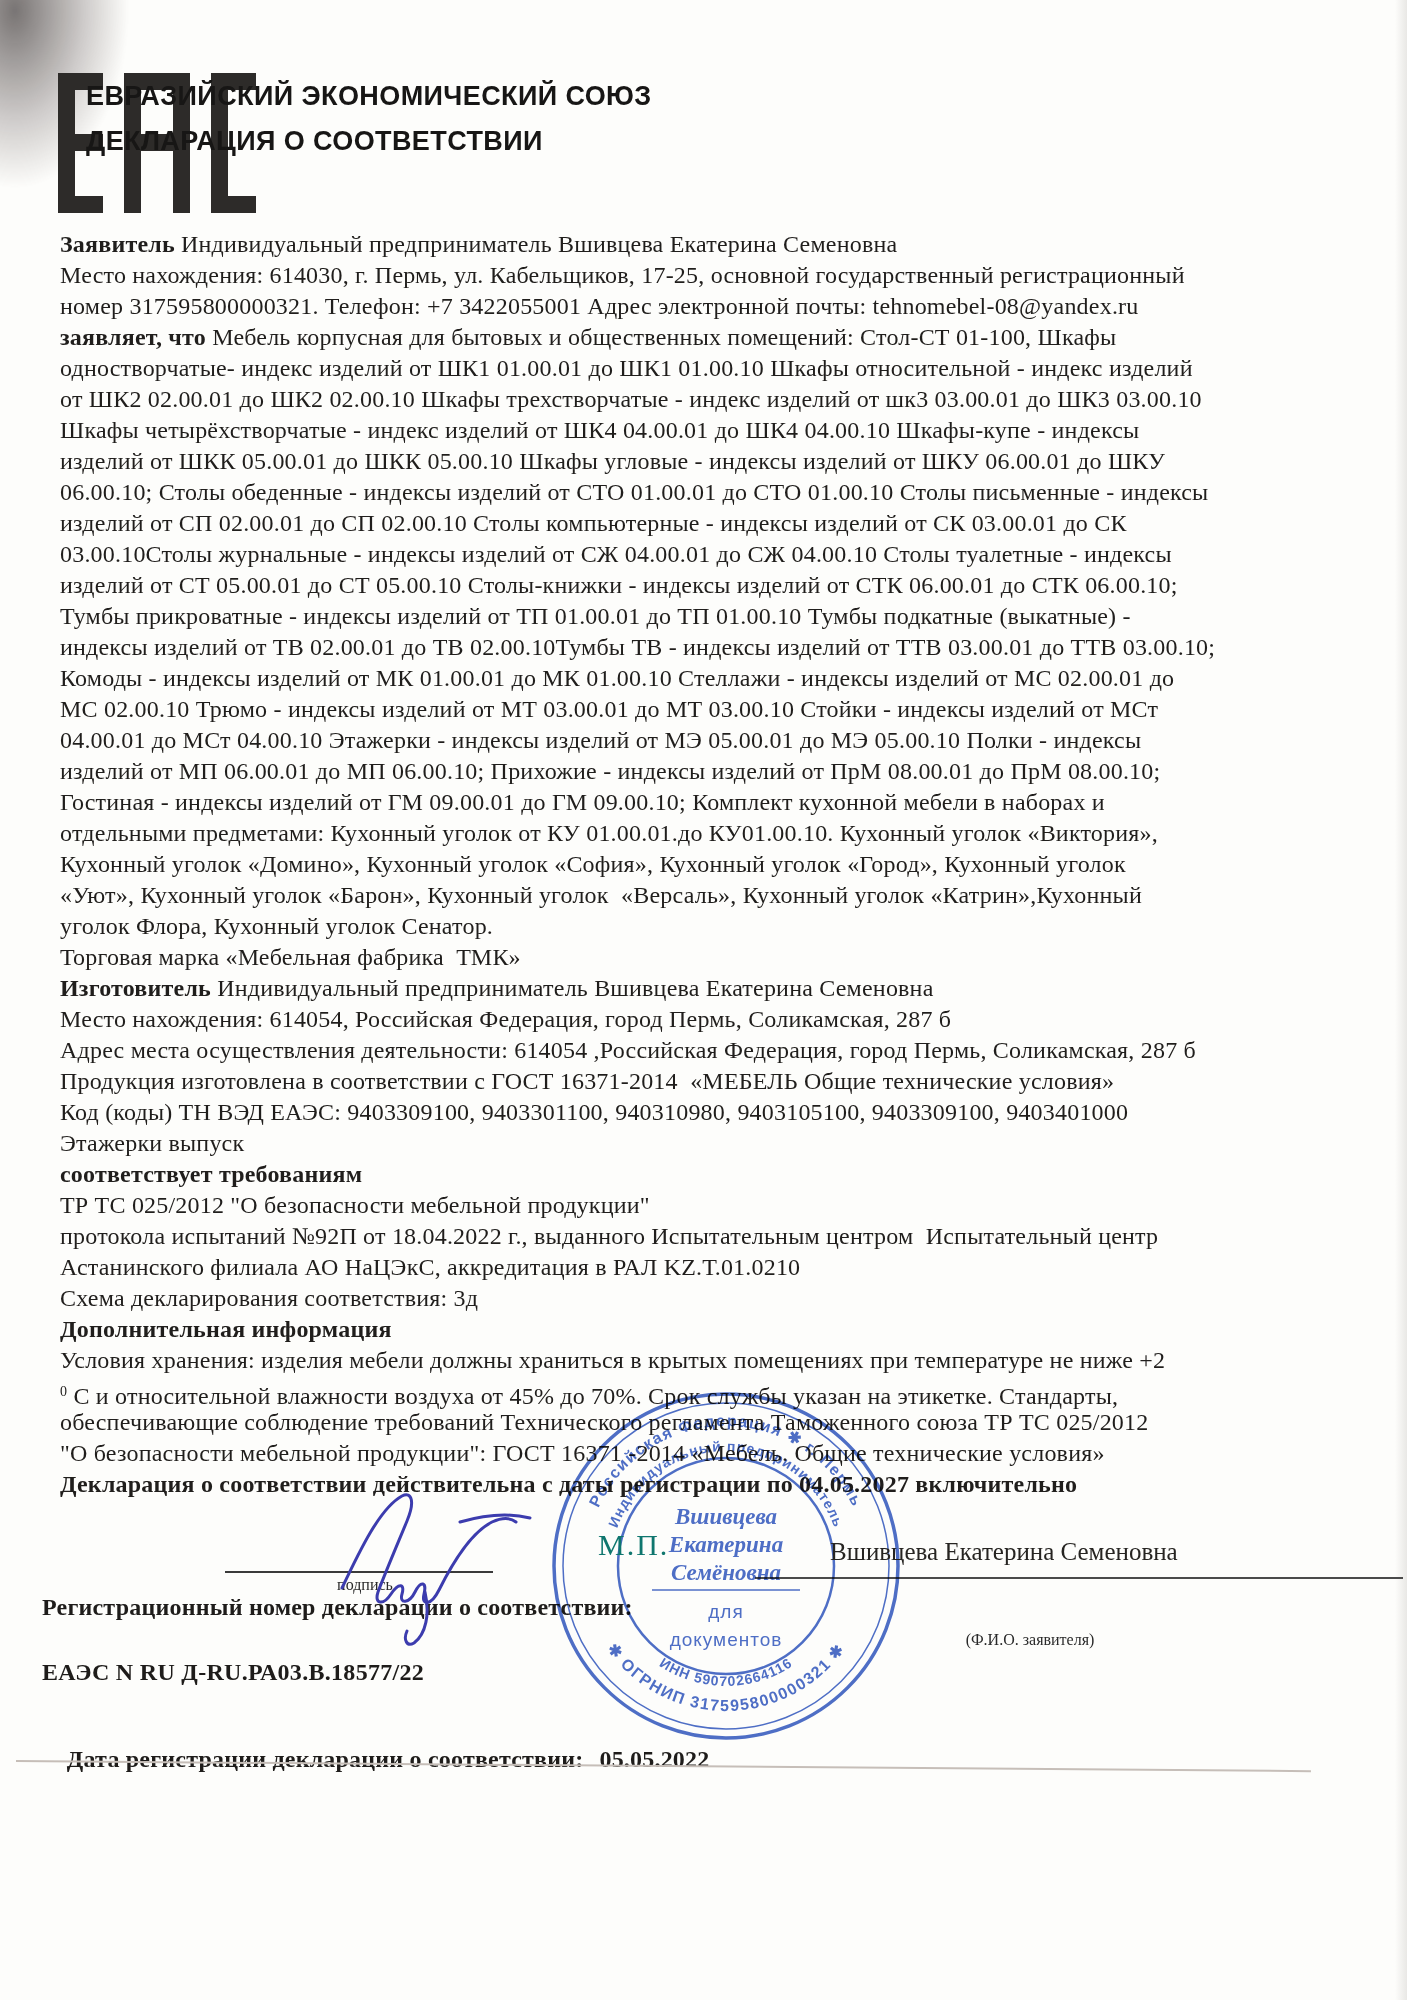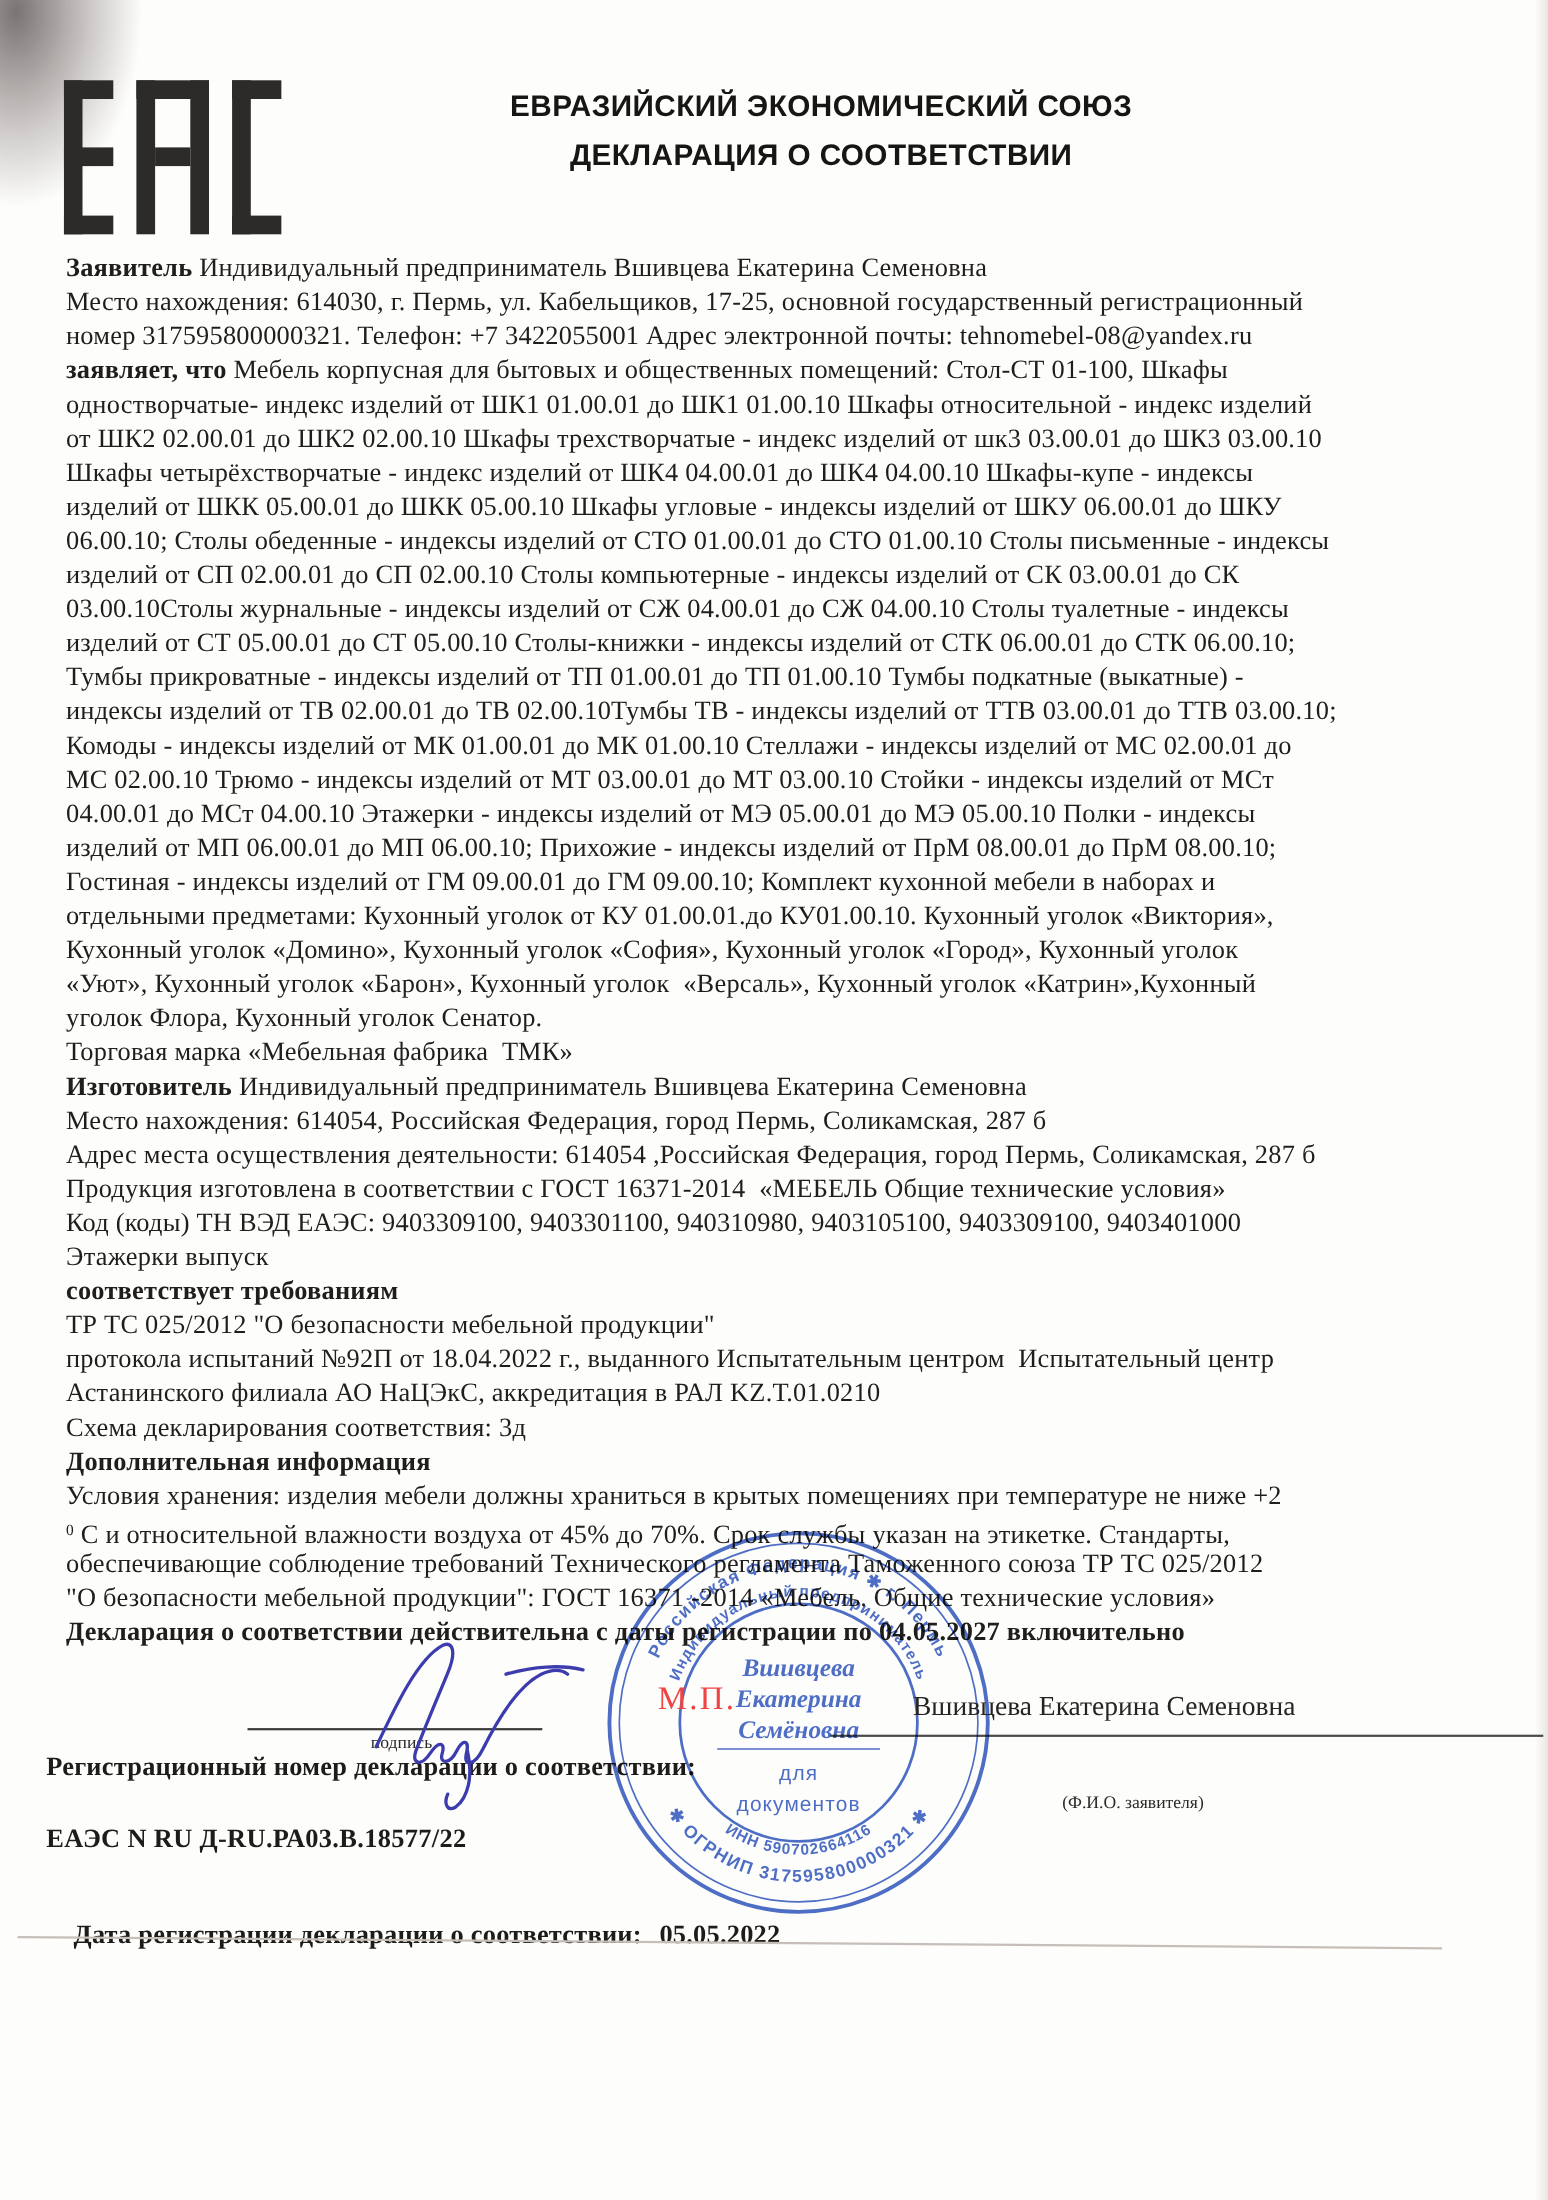--- a/index.html
+++ b/index.html
@@ -7,33 +7,33 @@
         overflow:hidden;font-family:"Liberation Serif",serif;color:#1e1c1a;}
   
   .smudge{position:absolute;left:-30px;top:-40px;width:160px;height:230px;pointer-events:none;
         background:radial-gradient(ellipse at 28% 22%, rgba(40,33,33,.62), rgba(70,58,58,.26) 42%, rgba(0,0,0,0) 70%);
         filter:blur(1px);}
   .edge-shade{position:absolute;right:0;top:0;width:12px;height:100%;pointer-events:none;
         background:linear-gradient(to left, rgba(140,135,130,.18), rgba(0,0,0,0));}
   
   .eac-logo{position:absolute;left:58px;top:72px;}
   .hdr{position:absolute;left:0;top:74px;width:1407px;box-sizing:border-box;padding-left:86px;
-       text-align:center;font-family:"Liberation Sans",sans-serif;font-weight:bold;
+       text-align:left;font-family:"Liberation Sans",sans-serif;font-weight:bold;
        font-size:27px;line-height:45px;color:#171615;letter-spacing:.4px;}
   
   .body-lines{position:absolute;left:60px;top:229px;font-size:24px;line-height:31px;
        letter-spacing:.2px;color:#201e1c;}
   .line{white-space:pre;height:31px;}
   .b{font-weight:bold;}
   .sup{font-size:14px;vertical-align:8px;}
   
   .sig-line{position:absolute;left:225px;top:1571px;width:268px;border-top:2px solid #3a3a3a;}
   .sig-caption{position:absolute;left:280px;top:1576px;width:170px;text-align:center;
        font-size:16px;color:#2a2a2a;}
-  .mp{position:absolute;left:598px;top:1528px;font-size:30px;letter-spacing:2px;color:#ef4444;z-index:5;}
+  .mp{position:absolute;left:598px;top:1528px;font-size:30px;letter-spacing:2px;color:#0f766e;z-index:5;}
   .fio-name{position:absolute;left:830px;top:1538px;font-size:25px;color:#262421;z-index:5;}
   .fio-line{position:absolute;left:755px;top:1577px;width:648px;border-top:2px solid #4a4a4a;}
   .fio-caption{position:absolute;left:900px;top:1583px;width:260px;text-align:center;
        font-size:16px;color:#2a2a2a;margin-top:48px;}
   .reg-label{position:absolute;left:42px;top:1594px;font-weight:bold;font-size:24px;letter-spacing:.2px;}
   .reg-number{position:absolute;left:42px;top:1659px;font-weight:bold;font-size:24px;letter-spacing:.3px;}
   .reg-date-row{position:absolute;left:42px;top:1719px;font-weight:bold;font-size:24px;letter-spacing:.2px;white-space:pre;}
   .reg-date-row .val{margin-left:16px;}
   .faint-rule{position:absolute;left:16px;top:1760px;width:1295px;border-top:2px solid #c6beb8;
        transform:rotate(.45deg);transform-origin:left center;}

